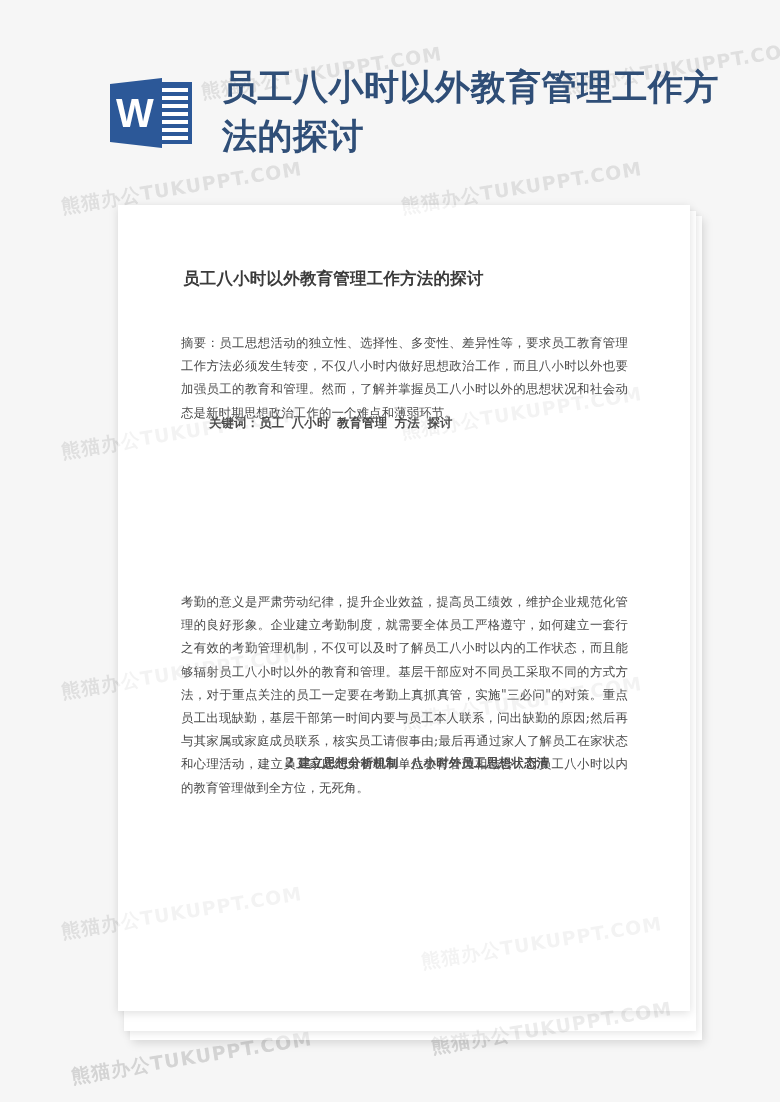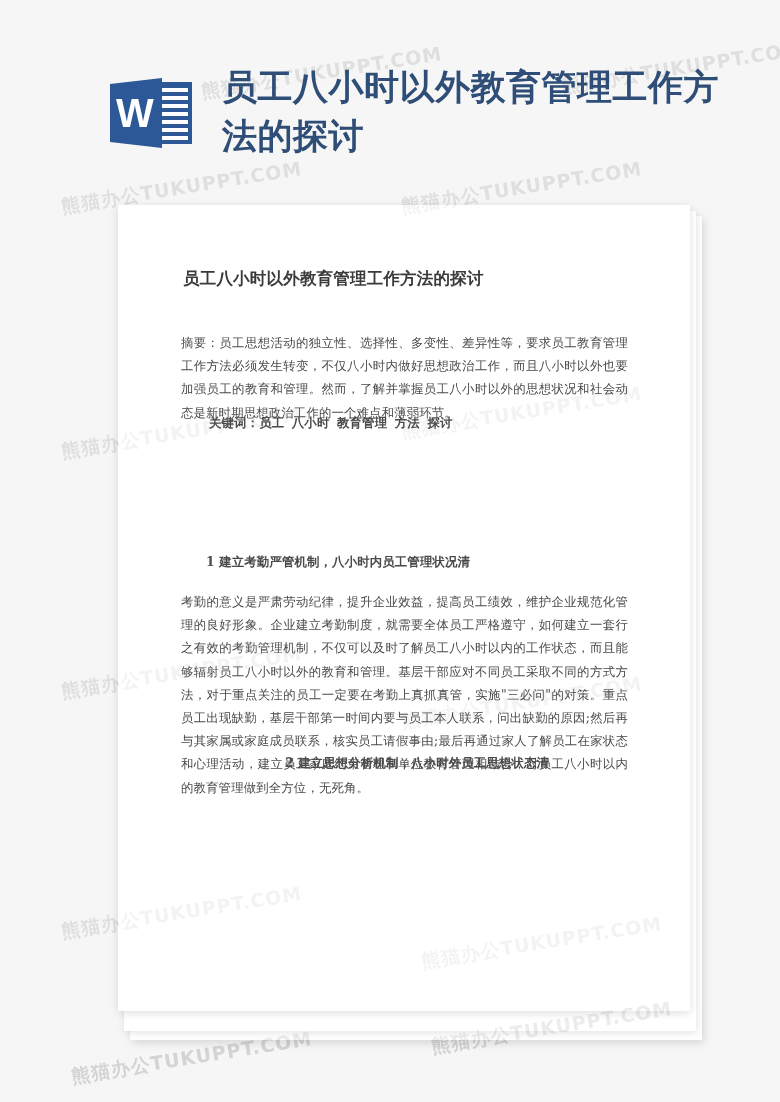--- a/index.html
+++ b/index.html
@@ -205,21 +205,20 @@
   <div class="sheet" id="sheet-front">
     <div id="doc-body">
 
       <div class="doc-title">员工八小时以外教育管理工作方法的探讨</div>
 
       <div class="doc-para" id="p-abstract">摘要：员工思想活动的独立性、选择性、多变性、差异性等，要求员工教育管理工作方法必须发生转变，不仅八小时内做好思想政治工作，而且八小时以外也要加强员工的教育和管理。然而，了解并掌握员工八小时以外的思想状况和社会动态是新时期思想政治工作的一个难点和薄弱环节。</div>
 
       <div class="doc-keywords" id="p-keywords">关键词：员工 八小时 教育管理 方法 探讨</div>
 
 
-      <div class="doc-heading" id="h-sec1">1 建立考勤严管机制，八小时内员工管理状况清</div>
 
       <div class="doc-para" id="p-sec1">考勤的意义是严肃劳动纪律，提升企业效益，提高员工绩效，维护企业规范化管理的良好形象。企业建立考勤制度，就需要全体员工严格遵守，如何建立一套行之有效的考勤管理机制，不仅可以及时了解员工八小时以内的工作状态，而且能够辐射员工八小时以外的教育和管理。基层干部应对不同员工采取不同的方式方法，对于重点关注的员工一定要在考勤上真抓真管，实施"三必问"的对策。重点员工出现缺勤，基层干部第一时间内要与员工本人联系，问出缺勤的原因;然后再与其家属或家庭成员联系，核实员工请假事由;最后再通过家人了解员工在家状态和心理活动，建立员工家庭约束管理和单位教育管理相结合，对员工八小时以内的教育管理做到全方位，无死角。</div>
 
       <div class="doc-heading" id="h-sec2">2 建立思想分析机制，八小时外员工思想状态清</div>
 
 
     </div>
   </div>
 
 </div>

